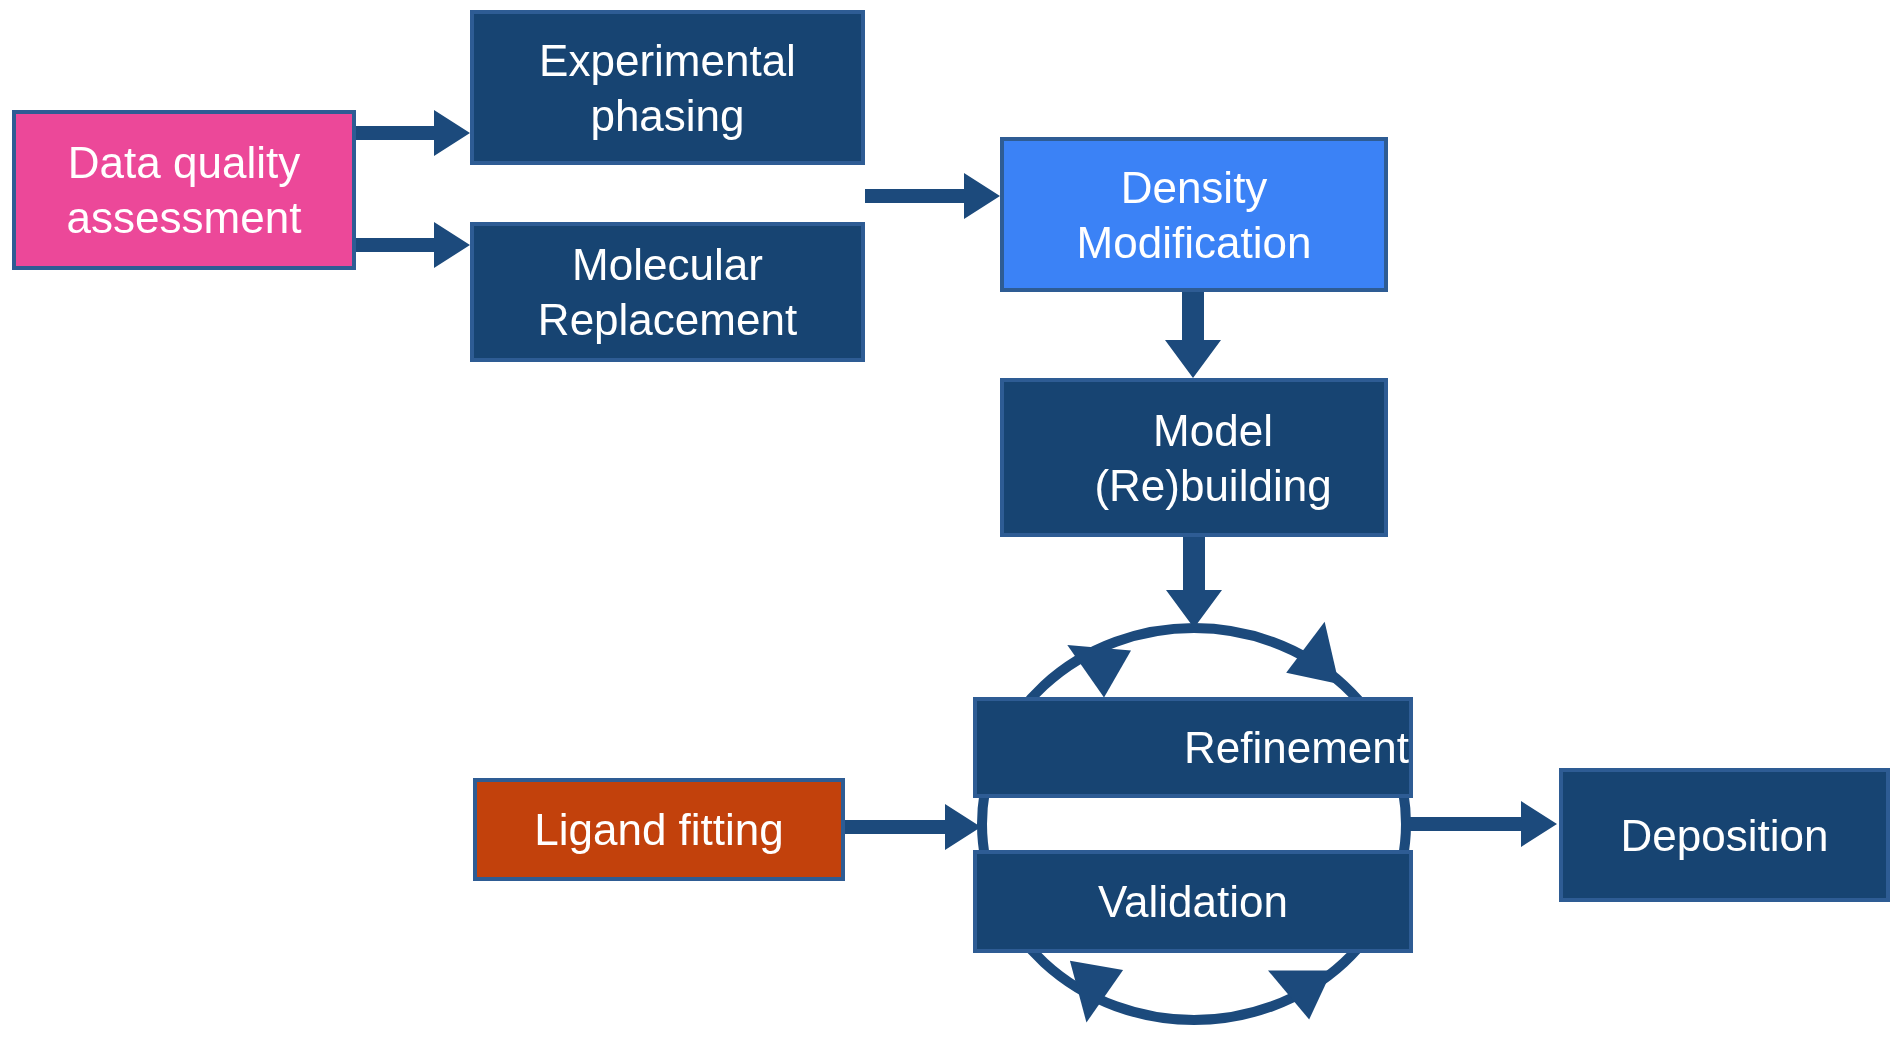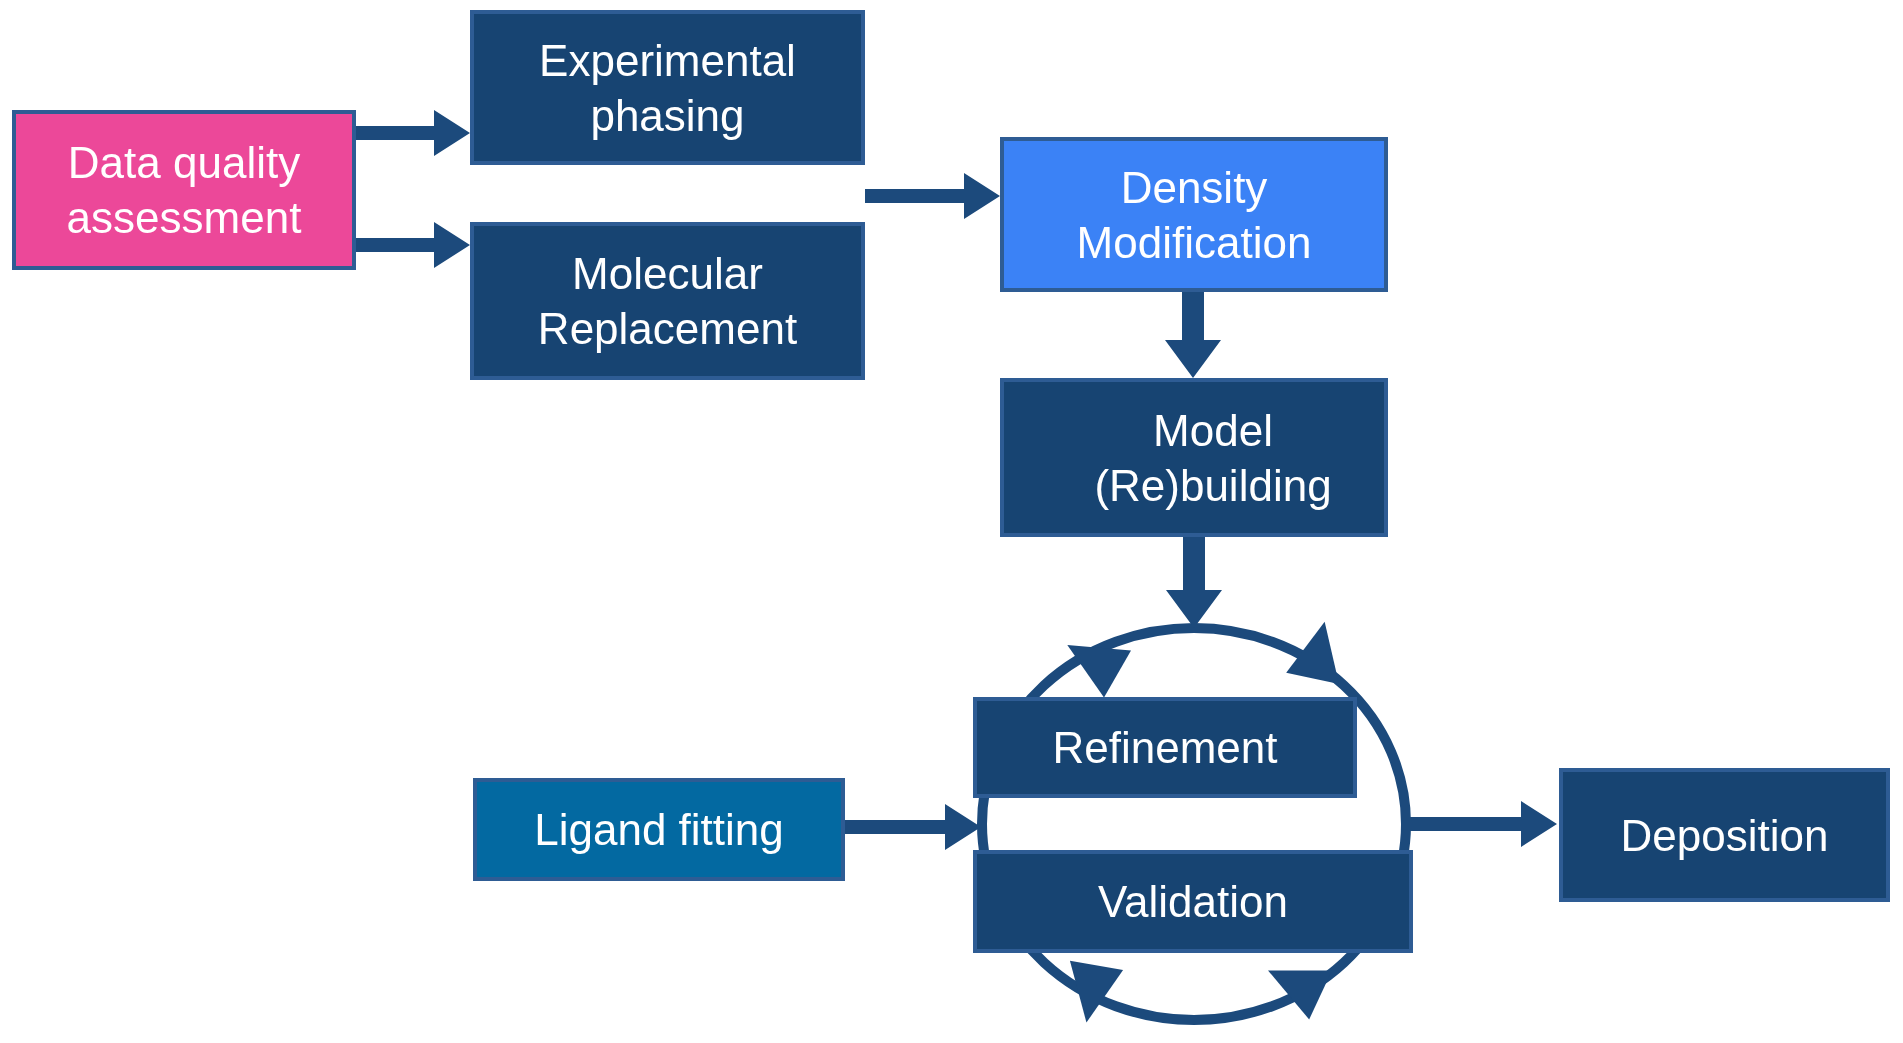--- a/index.html
+++ b/index.html
@@ -39,24 +39,24 @@
       <polygon points="845,820 945,820 945,804 981,827 945,850 945,834 845,834" fill="#1C4A7C"></polygon>
       <polygon points="1410,817 1521,817 1521,801 1557,824 1521,847 1521,831 1410,831" fill="#1C4A7C"></polygon>
       <polygon points="1182,272 1182,340 1165,340 1193,378 1221,340 1204,340 1204,272" fill="#1C4A7C"></polygon>
       <polygon points="1183,537 1183,590 1166,590 1194,628 1222,590 1205,590 1205,537" fill="#1C4A7C"></polygon>
     </svg>
   <div id="node-layer">
       <div class="node" style="left: 12px; top: 110px; width: 344px; height: 160px; background: #ec4899; border: 4px solid rgb(46, 92, 148); color: rgb(255, 255, 255);"><span>Data quality
 assessment</span></div>
       <div class="node" style="left: 470px; top: 10px; width: 395px; height: 155px; background: rgb(23, 68, 114); border: 4px solid rgb(46, 92, 148); color: rgb(255, 255, 255);"><span>Experimental
 phasing</span></div>
-      <div class="node" style="left: 470px; top: 222px; width: 395px; height: 158px; background: rgb(23, 68, 114); border: 4px solid rgb(46, 92, 148); color: rgb(255, 255, 255);"><span>Molecular
+      <div class="node" style="left: 470px; top: 222px; width: 395px; height: 140px; background: rgb(23, 68, 114); border: 4px solid rgb(46, 92, 148); color: rgb(255, 255, 255);"><span>Molecular
 Replacement</span></div>
       <div class="node" style="left: 1000px; top: 117px; width: 388px; height: 155px; background: #3b82f6; border: 4px solid rgb(46, 92, 148); color: rgb(255, 255, 255); margin-top: 20px;"><span>Density
 Modification</span></div>
       <div class="node" style="left: 1000px; top: 378px; width: 388px; height: 159px; background: rgb(23, 68, 114); border: 4px solid rgb(46, 92, 148); color: rgb(255, 255, 255); padding-left: 38px;"><span>Model
 (Re)building</span></div>
-      <div class="node" style="left: 973px; top: 697px; width: 384px; height: 101px; background: rgb(23, 68, 114); border: 4px solid rgb(46, 92, 148); color: rgb(255, 255, 255);"><span>Refinement</span></div>
+      <div class="node" style="left: 973px; top: 697px; width: 440px; height: 101px; background: rgb(23, 68, 114); border: 4px solid rgb(46, 92, 148); color: rgb(255, 255, 255); justify-content: flex-end;"><span>Refinement</span></div>
       <div class="node" style="left: 973px; top: 850px; width: 440px; height: 103px; background: rgb(23, 68, 114); border: 4px solid rgb(46, 92, 148); color: rgb(255, 255, 255);"><span>Validation</span></div>
-      <div class="node" style="left: 473px; top: 778px; width: 372px; height: 103px; background: #0369a1; border: 4px solid rgb(46, 92, 148); color: rgb(255, 255, 255);"><span>Ligand fitting</span></div>
+      <div class="node" style="left: 473px; top: 778px; width: 372px; height: 103px; background: #c2410c; border: 4px solid rgb(46, 92, 148); color: rgb(255, 255, 255);"><span>Ligand fitting</span></div>
       <div class="node" style="left: 1559px; top: 768px; width: 331px; height: 134px; background: rgb(23, 68, 114); border: 4px solid rgb(46, 92, 148); color: rgb(255, 255, 255);"><span>Deposition</span></div>
     </div>
 </div>
 
 </body></html>

